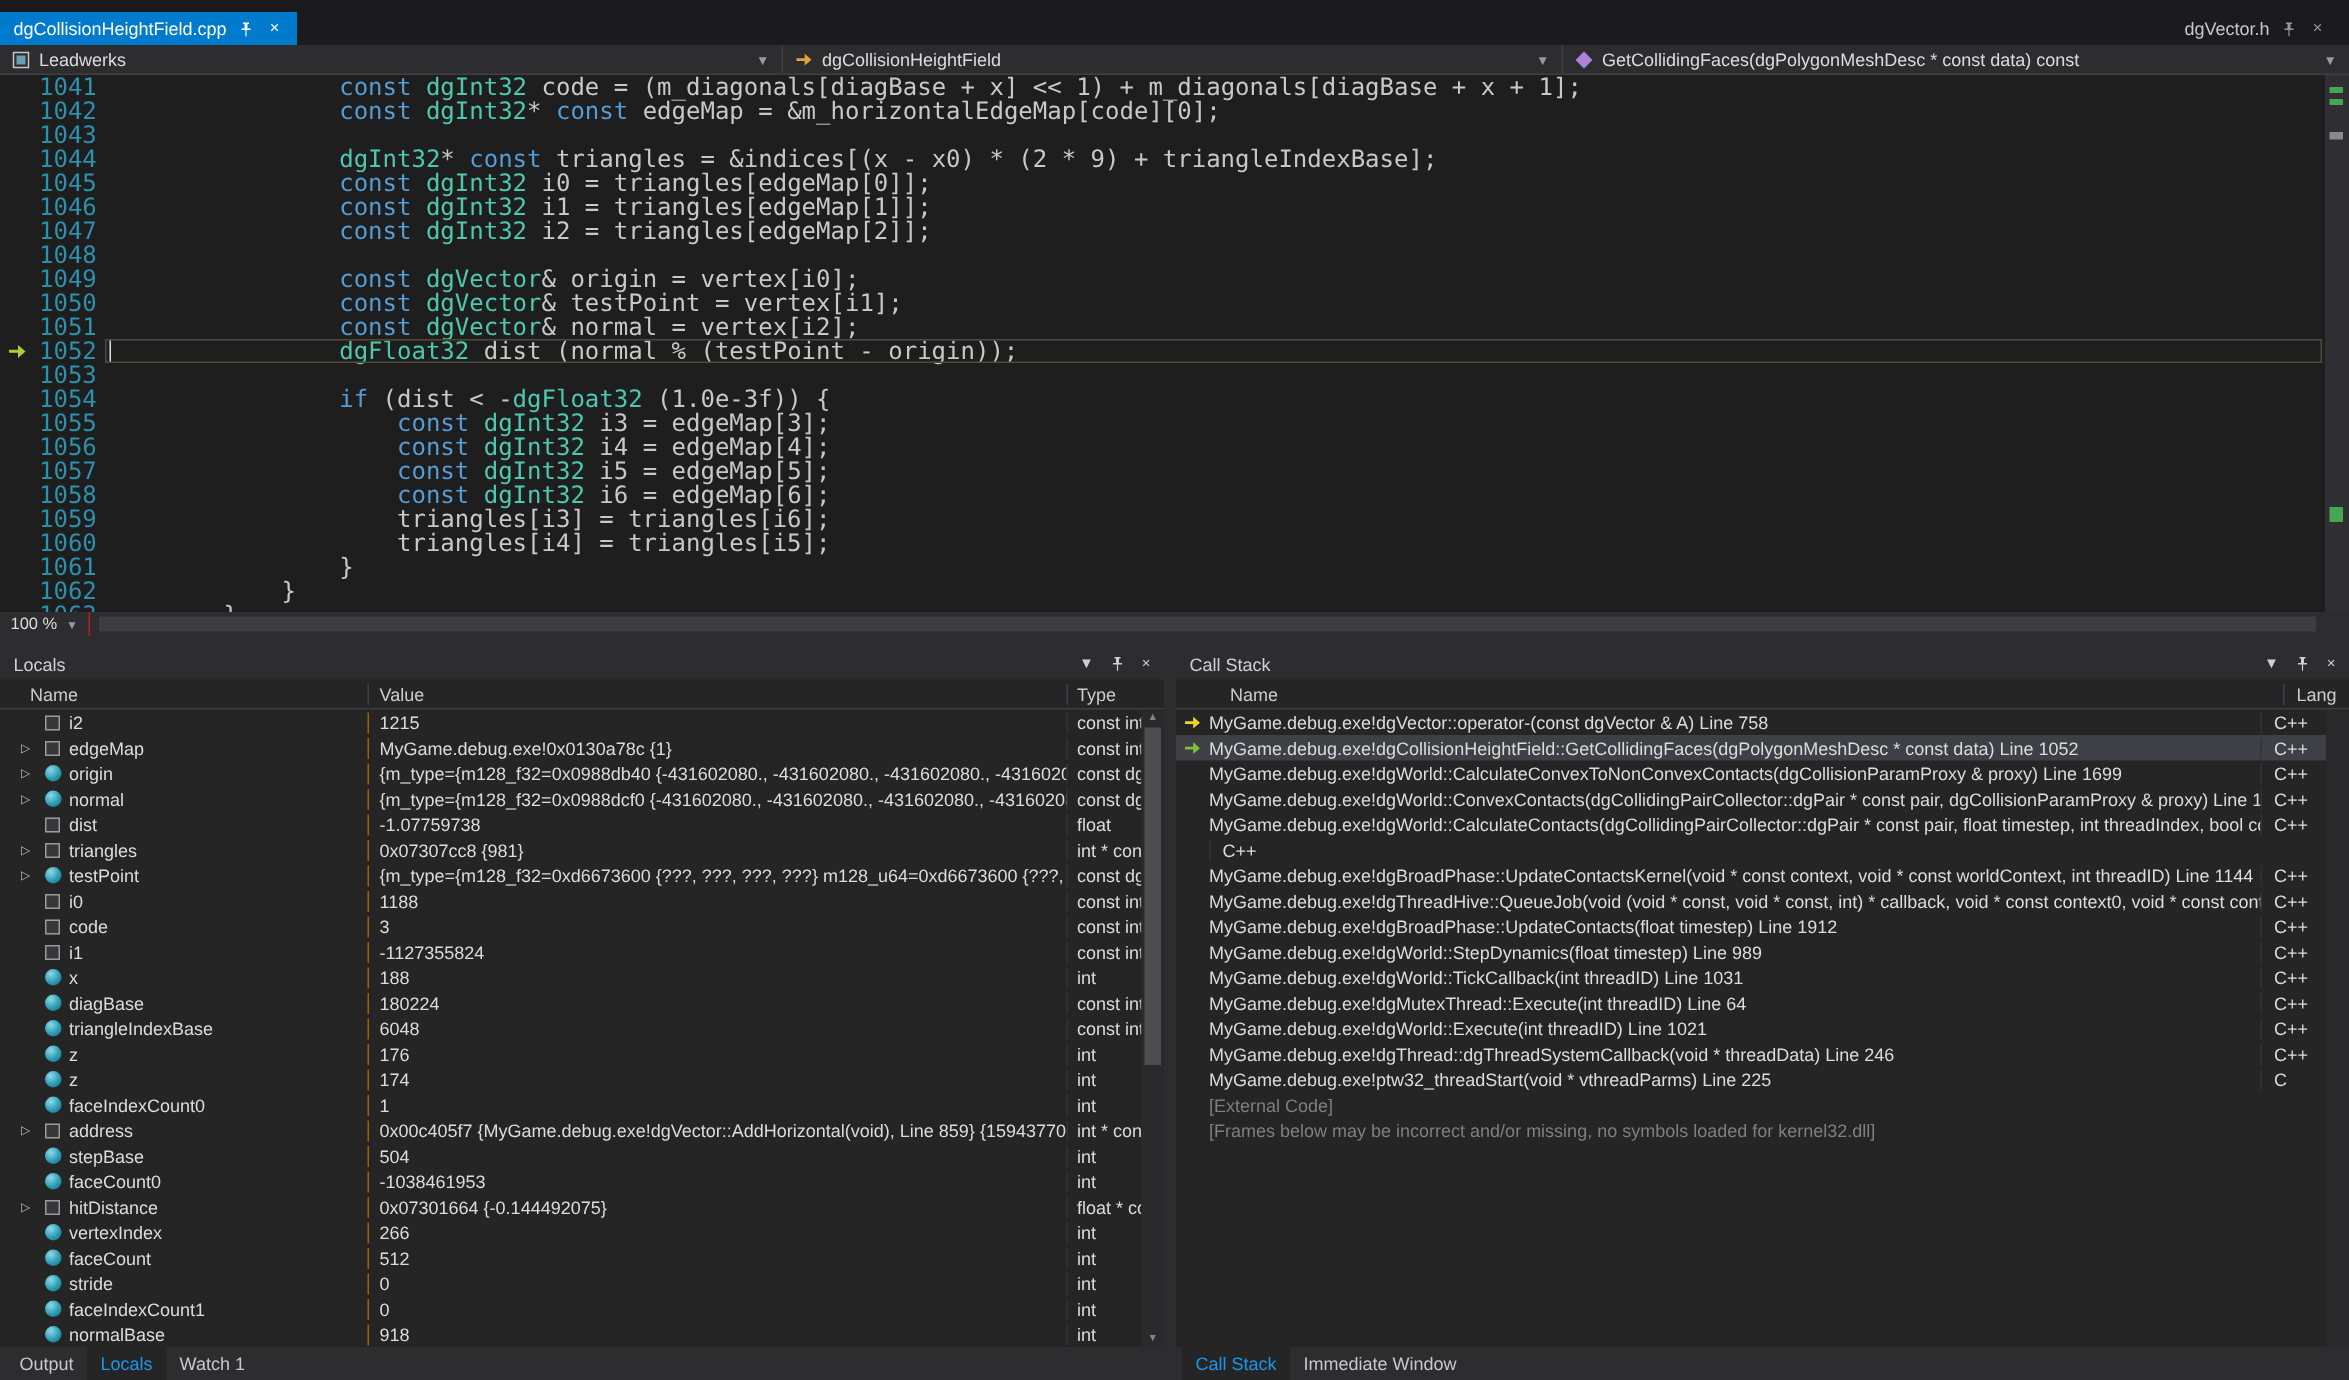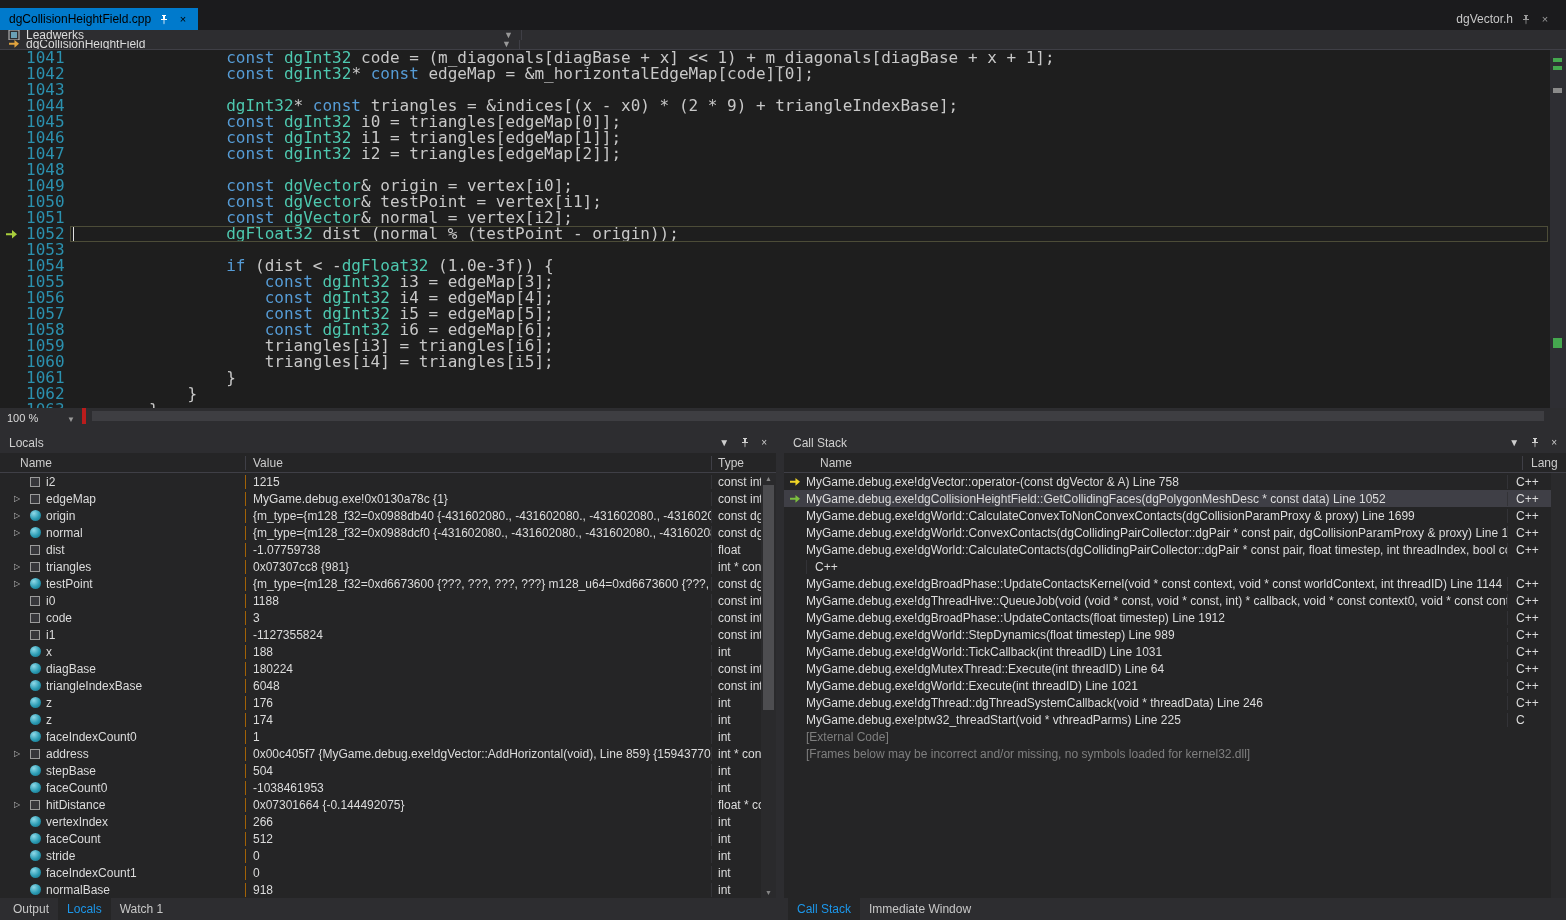--- a/index.html
+++ b/index.html
@@ -6,26 +6,26 @@
   html,body { background:#2d2d30; }
   #vs-root {
     position:relative; width:1566px; height:920px; overflow:hidden;
     background:var(--chrome-bg,#2d2d30);
     font-family:"Liberation Sans", sans-serif; font-size:12px; color:#dcdcdc;
     -webkit-font-smoothing:antialiased;
   }
   
   .tab-strip { position:absolute; left:0; top:0; right:0; height:30px; background:#1b1b1d; }
   .doc-tab { position:absolute; bottom:0; height:22px; display:flex; align-items:center; gap:7px; padding:0 9px; font-size:12px; }
-  .doc-tab.active { left:0; background:var(--accent,#007acc); color:#000000; }
+  .doc-tab.active { left:0; background:var(--accent,#007acc); color:#ffffff; }
   .doc-tab.preview { right:6px; color:#c8c8c8;justify-content:flex-end; }
   .tab-ic { display:inline-flex; align-items:center; justify-content:center; width:12px; height:12px; font-size:11px; line-height:1; }
   .doc-tab.preview .tab-ic { color:#9a9a9a; }
   
-  .nav-bar { position:absolute; left:0; top:30px; right:0; height:20px; display:flex; background:var(--chrome-bg,#2d2d30); border-bottom:1px solid #3f3f46;flex-direction:column; }
+  .nav-bar { position:absolute; left:0; top:30px; right:0; height:20px; display:flex; background:var(--chrome-bg,#2d2d30); border-bottom:1px solid #3f3f46; }
   .combo { display:flex; align-items:center; gap:6px; padding:0 8px; border-right:1px solid #3f3f46; color:#dcdcdc; overflow:hidden; white-space:nowrap; }
   .combo .chev { margin-left:auto; color:#999999; font-size:9px; padding-left:8px; }
   .combo1 { width:522px; }
   .combo2 { width:520px; }
   .combo3 { flex:1; border-right:none; }
   .ic-project { width:12px; height:12px; flex:none; }
   .ic-arrow-org { flex:none; display:inline-flex; }
   .ic-method { width:8px; height:8px; flex:none; background:#b180d7; transform:rotate(45deg); margin:0 2px; }
   
   .editor { position:absolute; left:0; top:50px; right:0; height:358px; background:var(--editor-bg,#1e1e1e); overflow:hidden; }
@@ -38,21 +38,21 @@
   .k { color:var(--keyword,#569cd6); }
   .t { color:var(--type-color,#4ec9b0); }
   .cur-line-box { position:absolute; left:70px; right:2px; top:0; bottom:0; border:1px solid #4c4c38; pointer-events:none; }
   .caret { position:absolute; left:73px; top:1px; bottom:1px; width:1px; background:#e0e0e0; }
   .editor-vscroll { position:absolute; right:0; top:0; bottom:0; width:16px; background:#2e2e33; }
   .sc-mark { position:absolute; left:3px; width:9px; }
   .sc-green { background:#45a74f; }
   .sc-gray { background:#8a8a8a; }
   
   .editor-bottom { position:absolute; left:0; top:408px; right:0; height:16px; background:var(--chrome-bg,#2d2d30); display:flex; align-items:stretch; }
-  .zoom-combo { width:86px; flex:none; display:flex; align-items:flex-end; gap:5px; padding:0 7px; font-size:11px; color:#dcdcdc; border-right:4px solid #b91c1c; }
+  .zoom-combo { width:60px; flex:none; display:flex; align-items:center; gap:5px; padding:0 7px; font-size:11px; color:#dcdcdc; border-right:1px solid #b91c1c; }
   .zoom-combo .chev { font-size:8px; color:#999; margin-left:auto; }
   .h-scroll { position:relative; flex:1; }
   .h-thumb { position:absolute; left:6px; right:22px; top:3px; bottom:3px; background:#3e3e42; }
   
   .panel { position:absolute; top:432px; bottom:22px; background:var(--panel-bg,#252526); }
   .panel-locals { left:0; width:776px; }
   .panel-callstack { left:784px; right:0; }
   .panel-header { height:21px; background:var(--chrome-bg,#2d2d30); display:flex; align-items:center; padding:0 9px; color:#d0d0d0; }
   .hdr-icons { margin-left:auto; display:flex; align-items:center; gap:11px; color:#cfcfcf; }
   .hdr-icons .hic { font-size:10px; line-height:1; display:inline-flex; }

